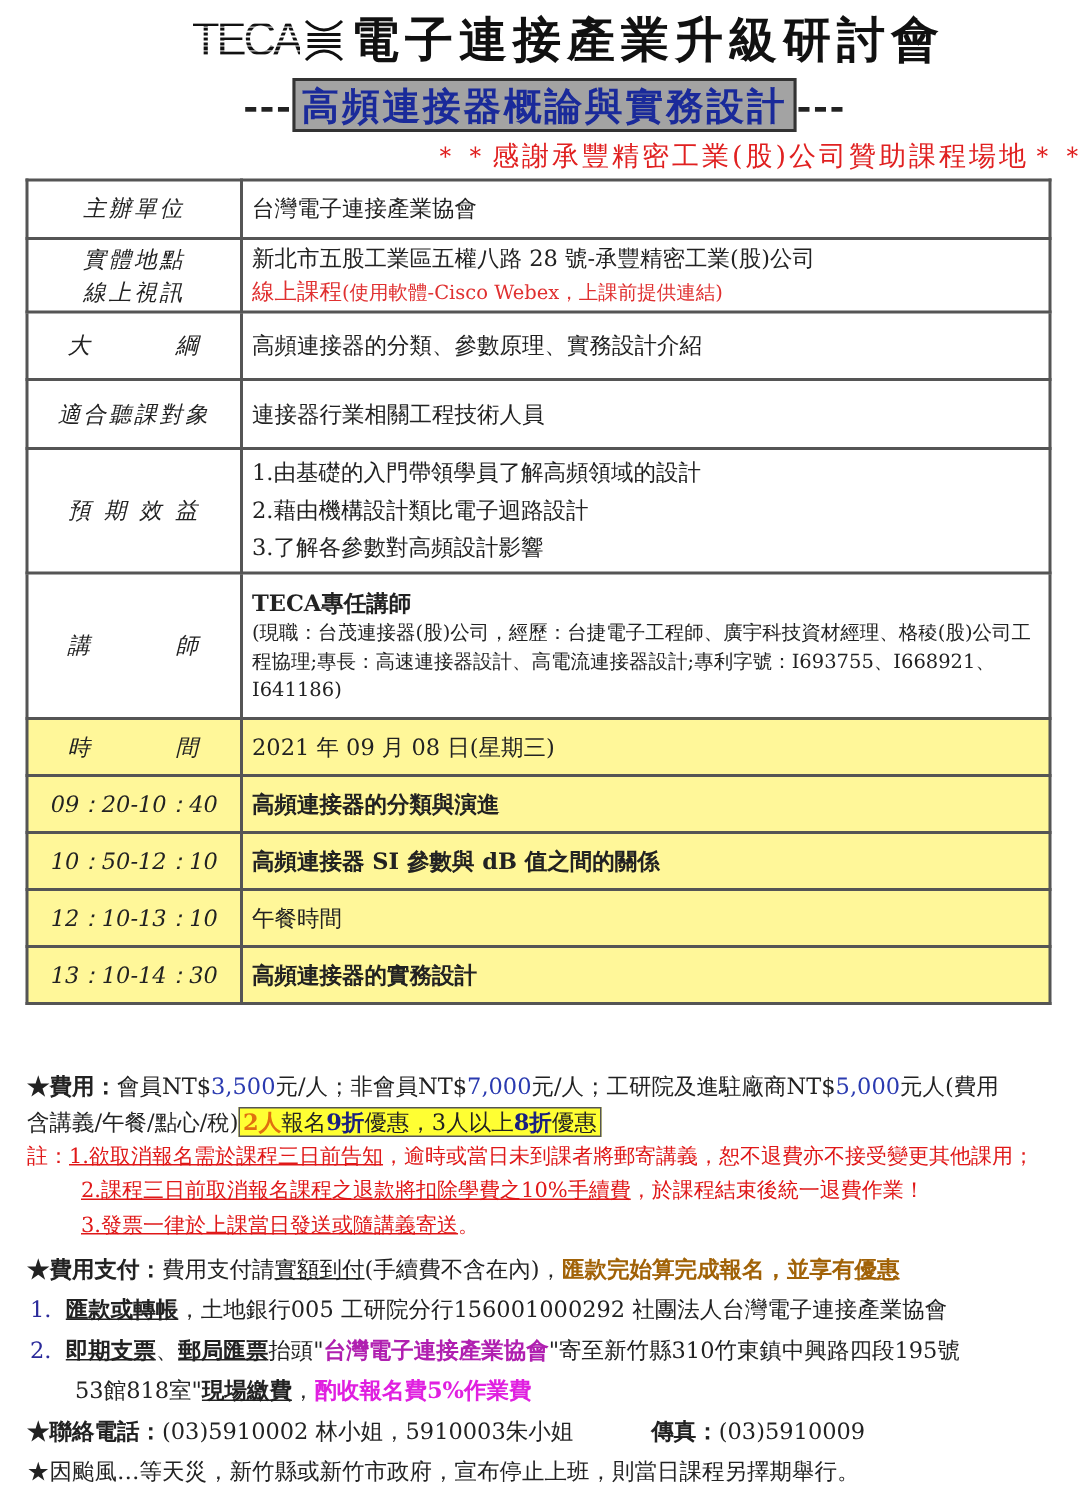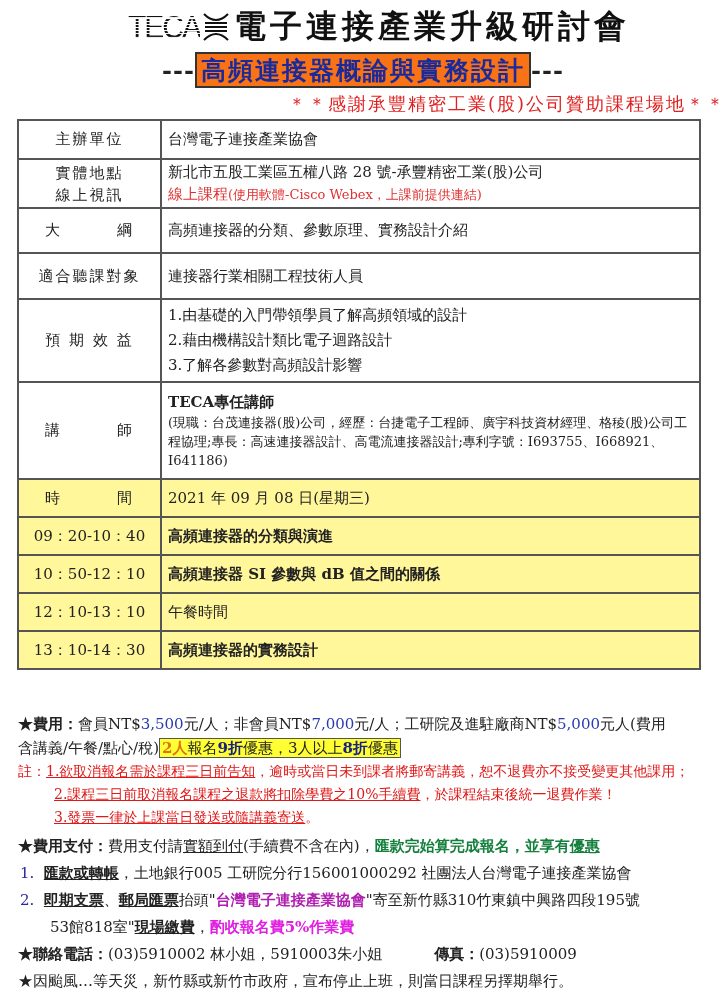--- a/index.html
+++ b/index.html
@@ -9,28 +9,28 @@
   .title-row { position: absolute; left: 128px; top: 8px; height: 38px; display: flex; align-items: center; }
   .logo { display: flex; align-items: center; margin-right: 4px; }
   .logo-text { font-family: "Liberation Sans", sans-serif; font-size: 30px; letter-spacing: -2px;
                color: #111; font-weight: normal; transform: scaleY(1.05);
                background: repeating-linear-gradient(to bottom, #111 0 2px, #fff 2px 3px);
                -webkit-background-clip: text; background-clip: text; -webkit-text-fill-color: transparent; }
   .logo-mark { width: 28px; height: 30px; margin-left: 2px; }
   .main-title { font-family: "DejaVu Serif", serif; font-size: 32px; letter-spacing: 4px; color: #111; font-weight: bold; }
   .subtitle-row { position: absolute; left: 0; width: 726px; top: 52px; display: flex; justify-content: center; align-items: center; }
   .dashes { font-size: 24px; font-weight: bold; color: #222; letter-spacing: 1px; }
-  .subtitle-box { background: #f97316; border: 2px solid #333; padding: 0 4px; height: 32px; display: flex; align-items: center; }
+  .subtitle-box { background: #a3a3a3; border: 2px solid #333; padding: 0 4px; height: 32px; display: flex; align-items: center; }
   .subtitle { font-family: "DejaVu Sans", sans-serif; font-size: 25px; font-weight: bold; color: #1a2a9a; letter-spacing: 2px; }
   .thanks { position: absolute; top: 92px; left: 0; width: 726px; text-align: right; color: #e02020; font-size: 18px; letter-spacing: 2px; }
 
   table.info { position: absolute; left: 17px; top: 119px; width: 684px; border-collapse: collapse; table-layout: fixed; }
   table.info td { border: 2px solid #555; font-size: 15px; padding: 0 6px; vertical-align: middle; }
   table.info { border: 2.5px solid #222; }
-  td.lab { width: 129px; text-align: center; color: #222; letter-spacing: 2px; }
+  td.lab { width: 129px; text-align: center; color: #222; letter-spacing: 2px; font-style: italic; }
   td.val { color: #222; }
   .row-yellow td { background: #fff799; }
   .spread { display: flex; justify-content: space-between; padding: 0 20px; }
   .c-red { color: #e03030; }
   .c-purple { color: #7a3aa8; }
   .c-orange { color: #e08a2a; }
   .c-blue { color: #2a3a9a; }
   .c-green { color: #2a8a2a; }
   .c-darkblue { color: #0a1aa0; font-weight: bold; }
   .c-date { color: #d04020; }
@@ -40,21 +40,21 @@
   .notes .line { white-space: nowrap; }
   .bold { font-weight: bold; }
   .blue-num { color: #2a3ab0; }
   .hl { background: #ffff33; border: 1px solid #555; padding: 0 2px; }
   .orange-b { color: #e07010; font-weight: bold; }
   .navy-b { color: #1a2080; font-weight: bold; }
   .red-note { color: #e01818; font-weight: normal; font-size: 14px; }
   .u { text-decoration: underline; }
   .magenta { color: #e020e0; font-weight: bold; }
   .purple-b { color: #b020b0; font-weight: bold; }
-  .red-b { color: #15803d; font-weight: bold; }
+  .red-b { color: #a16207; font-weight: bold; }
   .num-blue { color: #2a2a9a; }
 </style>
 </head>
 <body>
 
 <div class="header">
   <div class="title-row">
     <div class="logo">
       <span class="logo-text">TECA</span>
       <svg class="logo-mark" viewBox="0 0 28 30">

